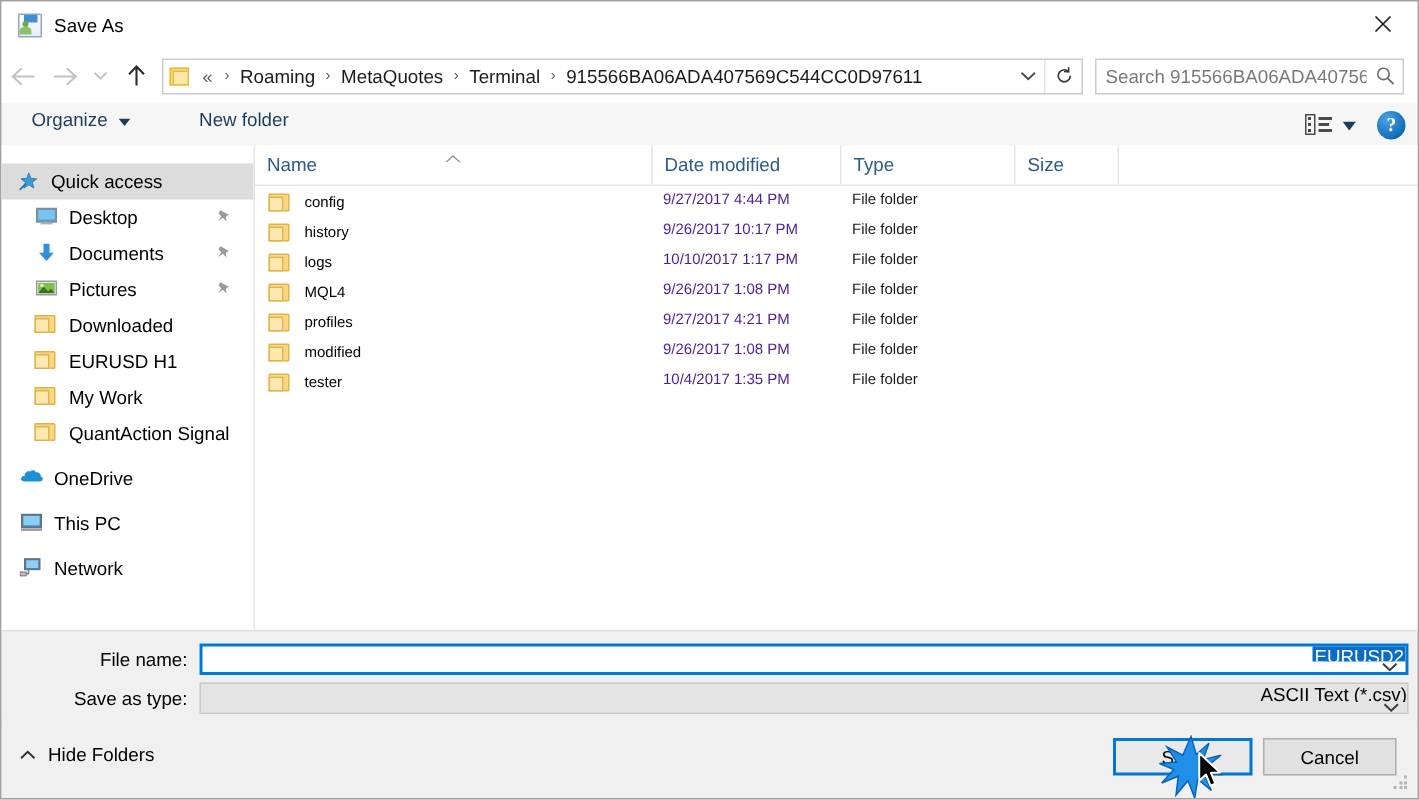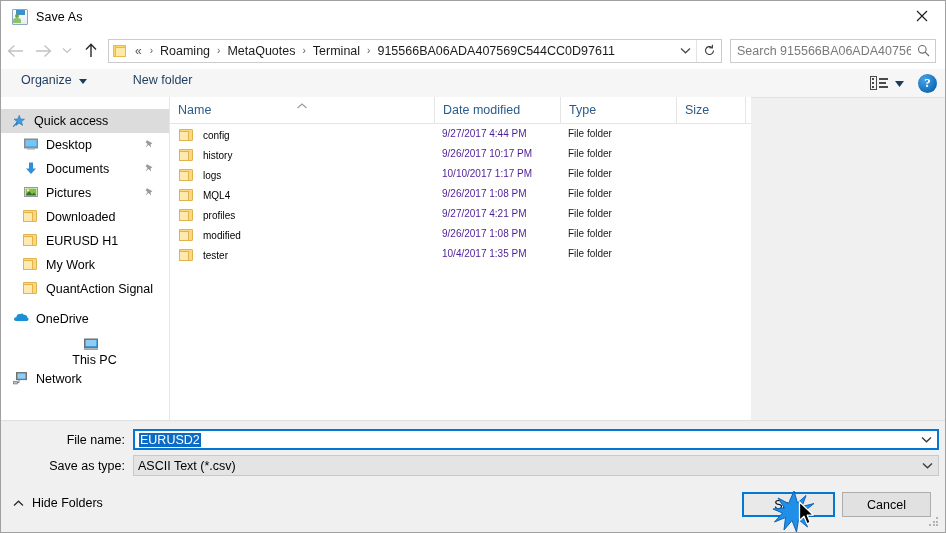--- a/index.html
+++ b/index.html
@@ -88,21 +88,21 @@
   .view-caret{margin-right:14px;margin-left:4px;}
   .helpbtn{
     width:19px;height:19px;border-radius:50%;
     background:radial-gradient(circle at 35% 30%, #4aa3e8, #0b69b4 75%);
     color:#fff;font-size:13px;font-weight:bold;display:flex;align-items:center;justify-content:center;
     font-family:"Liberation Serif", serif;
   }
 
   
   .content{
-    position:absolute;left:0;top:96px;width:750px;height:323px;background:#fff;
+    position:absolute;left:0;top:96px;width:944px;height:323px;background:#fff;
     display:flex;
   }
   .sidebar{
     width:169px;flex:0 0 auto;background:#fff;border-right:1px solid #e6e6e6;
     padding-top:6px;box-sizing:border-box;overflow:hidden;
   }
   .nav-item{
     height:24px;display:flex;align-items:center;padding-left:22px;position:relative;
     font-size:12.5px;color:#000;white-space:nowrap;
   }
@@ -146,22 +146,22 @@
     position:absolute;left:0;top:419px;width:944px;height:58px;background:#f0f0f0;
     border-top:1px solid #dfdfdf;
   }
   .frow{position:absolute;left:0;height:21px;display:flex;align-items:center;}
   .frow.name{top:8px;}
   .frow.type{top:34px;}
   .flabel{
     width:132px;text-align:right;padding-right:8px;font-size:12.5px;color:#000;box-sizing:border-box;
   }
   .fcombo{
-    width:806px;height:21px;box-sizing:border-box;display:flex;align-items:center;
-    border:1px solid #7a7a7a;background:#fff;
+    width:806px;height:21px;box-sizing:border-box;display:flex;align-items:flex-end;
+    border:1px solid #7a7a7a;background:#fff;flex-direction:column;
   }
   .fcombo.focused{border:2px solid #0078d7;}
   .fcombo.readonly{background:#e4e4e4;border:1px solid #c9c9c9;}
   .fval{flex:1 1 auto;padding-left:4px;font-size:12.5px;color:#000;white-space:nowrap;overflow:hidden;}
   .fval .sel{background:#0a6cc4;color:#fff;padding:1px 1px 2px 1px;}
   .fdrop{width:22px;display:flex;align-items:center;justify-content:center;flex:0 0 auto;}
 
   
   .footer{
     position:absolute;left:0;top:484px;width:944px;height:47px;background:#f0f0f0;
@@ -405,21 +405,21 @@
 
       <div class="nav-item group" style="padding-left:12px;">
         <span class="ico">
           <svg width="16" height="12" viewBox="0 0 16 12">
             <path d="M3.4 10 C1.4 10 0.6 8.6 1.2 7.4 C1.7 6.4 3 6.2 3.4 6.3 C3.3 4 5.4 2.6 7.2 3.3 C8 2.2 10.2 2.3 10.8 3.9 C12.5 3.6 14.3 4.7 14.3 6.6 C15.3 6.9 15.8 7.8 15.4 8.8 C15.1 9.6 14.2 10 13.3 10 Z" fill="#1d8fd4"></path>
           </svg>
         </span>
         <span class="label">OneDrive</span>
       </div>
 
-      <div class="nav-item group" style="padding-left:12px;flex-direction:column;">
+      <div class="nav-item group" style="padding-left:12px;">
         <span class="ico">
           <svg width="16" height="14" viewBox="0 0 16 14">
             <rect x="1.5" y="2" width="13" height="8.6" fill="#2f8fd8" stroke="#6f6f6f" stroke-width="1"></rect>
             <rect x="2.6" y="3" width="10.8" height="6.2" fill="#8fcdf2"></rect>
             <rect x="1" y="11.3" width="14" height="1.6" fill="#9a9a9a"></rect>
           </svg>
         </span>
         <span class="label">This PC</span>
       </div>
 

